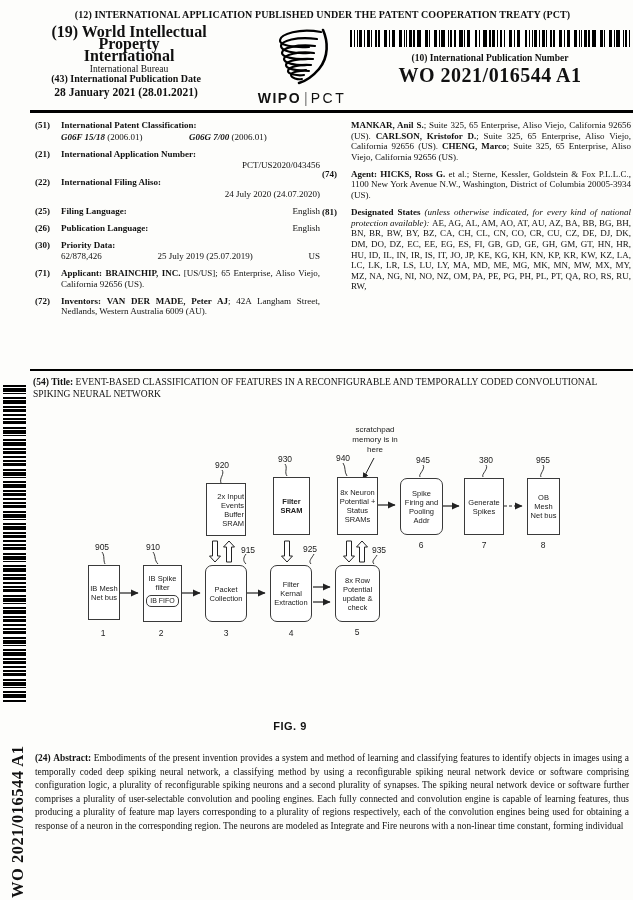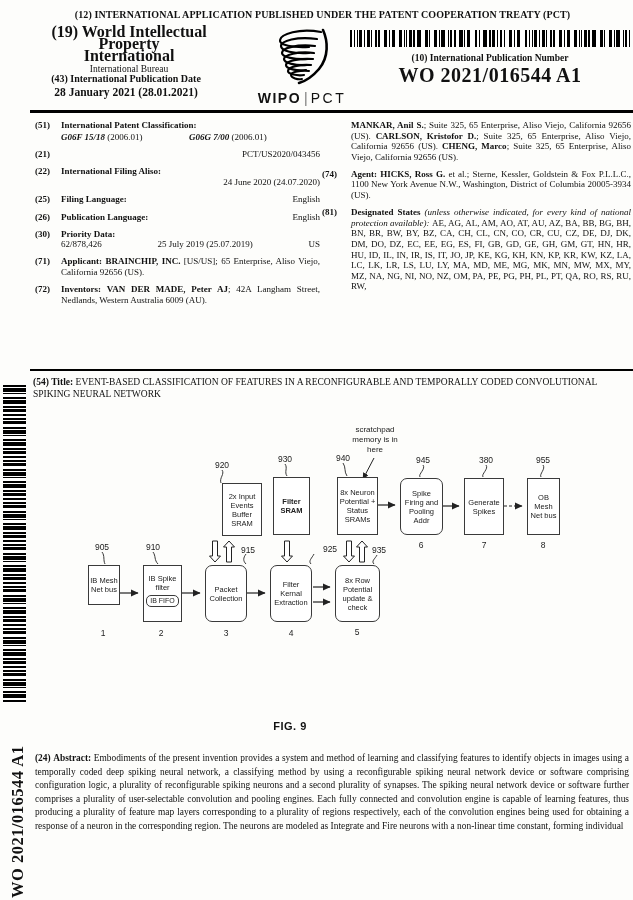--- a/index.html
+++ b/index.html
@@ -135,29 +135,30 @@
         <div class="codes">
           <span class="c1"><span class="bi">G06F 15/18</span> <span>(2006.01)</span></span>
           <span class="c2"><span class="bi">G06G 7/00</span> <span>(2006.01)</span></span>
         </div>
       </div>
     </div>
 
     <div class="entry">
       <span class="enum">(21)</span>
       <div class="ebody">
+        <div class="b">International Application Number:</div>
         <div class="valright">PCT/US2020/043456</div>
       </div>
     </div>
 
     <div class="entry">
       <span class="enum">(22)</span>
       <div class="ebody">
         <div class="b">International Filing Aliso:</div>
-        <div class="valright">24 June 2020 (24.07.2020)</div>
+        <div class="valright">24 July 2020 (24.07.2020)</div>
       </div>
     </div>
 
     <div class="entry">
       <span class="enum">(25)</span>
       <div class="ebody rowsb">
         <span class="b">Filing Language:</span>
         <span>English</span>
       </div>
     </div>
@@ -282,43 +283,43 @@
 
     <div class="fref" style="left:208px;top:35px;">920</div>
     <div class="fref" style="left:271px;top:29px;">930</div>
     <div class="fref" style="left:329px;top:28px;">940</div>
     <div class="fref" style="left:409px;top:30px;">945</div>
     <div class="fref" style="left:472px;top:30px;">380</div>
     <div class="fref" style="left:529px;top:30px;">955</div>
     <div class="fref" style="left:88px;top:117px;">905</div>
     <div class="fref" style="left:139px;top:117px;">910</div>
     <div class="fref" style="left:234px;top:120px;">915</div>
-    <div class="fref" style="left:316px;top:119px;">925</div>
+    <div class="fref" style="left:296px;top:119px;">925</div>
     <div class="fref" style="left:365px;top:120px;">935</div>
 
-    <div class="fbox" style="left:222px;top:58px;width:40px;height:53px;">
+    <div class="fbox" style="left:206px;top:58px;width:40px;height:53px;text-align:right;">
         <span>2x Input Events Buffer SRAM</span>
       </div>
     <div class="fbox" style="left:273px;top:52px;width:37px;height:58px;font-weight:bold;">
         <span>Filter SRAM</span>
       </div>
     <div class="fbox" style="left:337px;top:52px;width:41px;height:58px;">
         <span>8x Neuron Potential + Status SRAMs</span>
       </div>
     <div class="fbox" style="left:464px;top:53px;width:40px;height:57px;">
         <span>Generate Spikes</span>
       </div>
     <div class="fbox rounded" style="left:400px;top:53px;width:43px;height:57px;">
         <span>Spike Firing and Pooling Addr</span>
       </div>
     <div class="fbox" style="left:527px;top:53px;width:33px;height:57px;">
         <span>OB Mesh Net bus</span>
       </div>
 
-    <div class="fbox" style="left:88px;top:140px;width:32px;height:40px;">
+    <div class="fbox" style="left:88px;top:140px;width:32px;height:55px;">
         <span>IB Mesh Net bus</span>
       </div>
     <div class="fbox" style="left:143px;top:140px;width:39px;height:57px;border-width:1.5px;flex-direction:column;justify-content:flex-start;padding-top:8px;">
       <span>IB Spike filter</span>
       <span class="fifo">IB FIFO</span>
     </div>
     <div class="fbox rounded" style="left:205px;top:140px;width:42px;height:57px;">
         <span>Packet Collection</span>
       </div>
     <div class="fbox rounded" style="left:270px;top:140px;width:42px;height:57px;">

